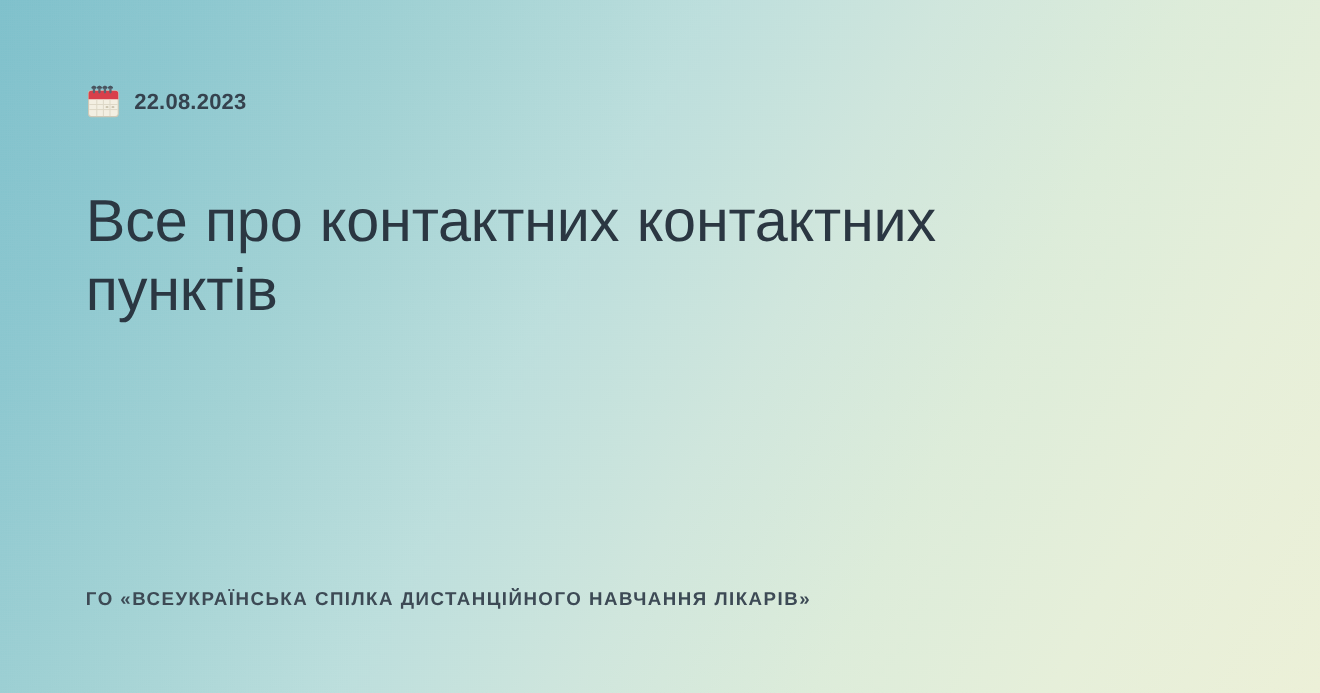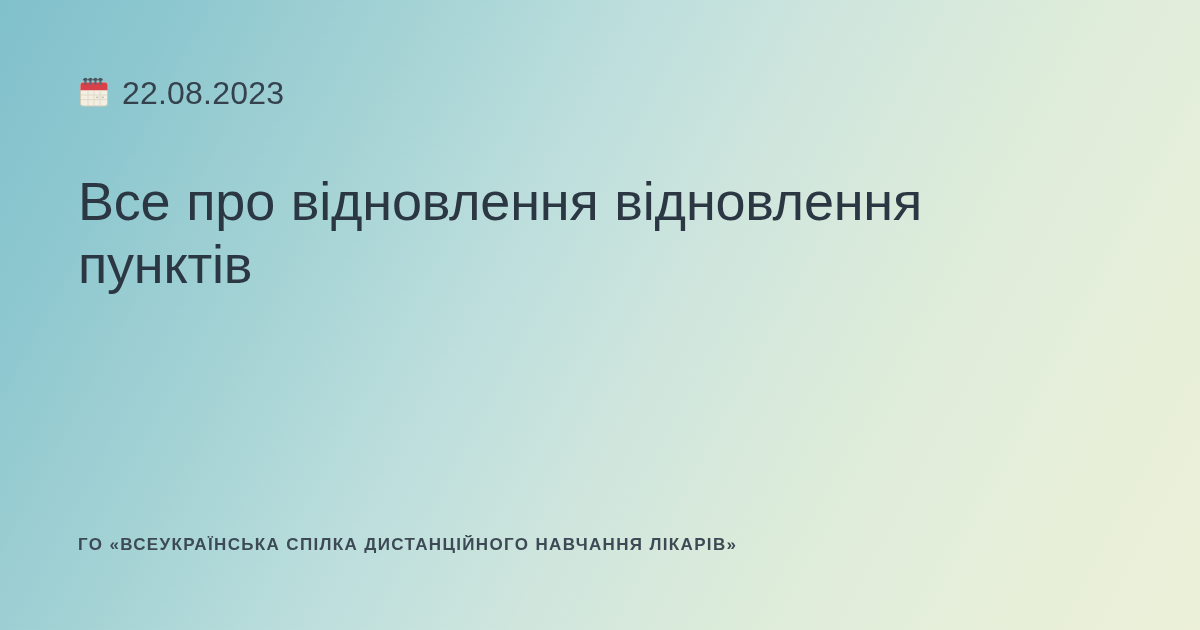--- a/index.html
+++ b/index.html
@@ -69,23 +69,23 @@
 
   .calendar-icon {
     position: relative;
     width: 32px;
     height: 32px;
     flex: 0 0 32px;
     display: block;
   }
 
   .date-text {
-    font-size: 32px;
+    font-size: 20px;
     line-height: 1;
-    font-weight: 400;
+    font-weight: 700;
     color: #35424e;
     letter-spacing: 0.2px;
     white-space: nowrap;
   }
 
   
   .title-wrap {
     margin-top: 56px;
     max-width: 930px;
   }
@@ -152,21 +152,21 @@
             <path d="M11.1 2.6a2.1 2.1 0 0 1 2.6 0"></path>
             <path d="M16.1 2.6a2.1 2.1 0 0 1 2.6 0"></path>
             <path d="M21.1 2.6a2.1 2.1 0 0 1 2.6 0"></path>
           </g>
         </svg>
       </span>
       <span class="date-text">22.08.2023</span>
     </div>
 
     <div class="title-wrap">
-      <h1 class="title">Все про відновлення відновлення пунктів</h1>
+      <h1 class="title">Все про контактних контактних пунктів</h1>
     </div>
 
     <div class="spacer"></div>
 
     <div class="footer">ГО «ВСЕУКРАЇНСЬКА СПІЛКА ДИСТАНЦІЙНОГО НАВЧАННЯ ЛІКАРІВ»</div>
 
   </div>
 </div>
 
 </body></html>

